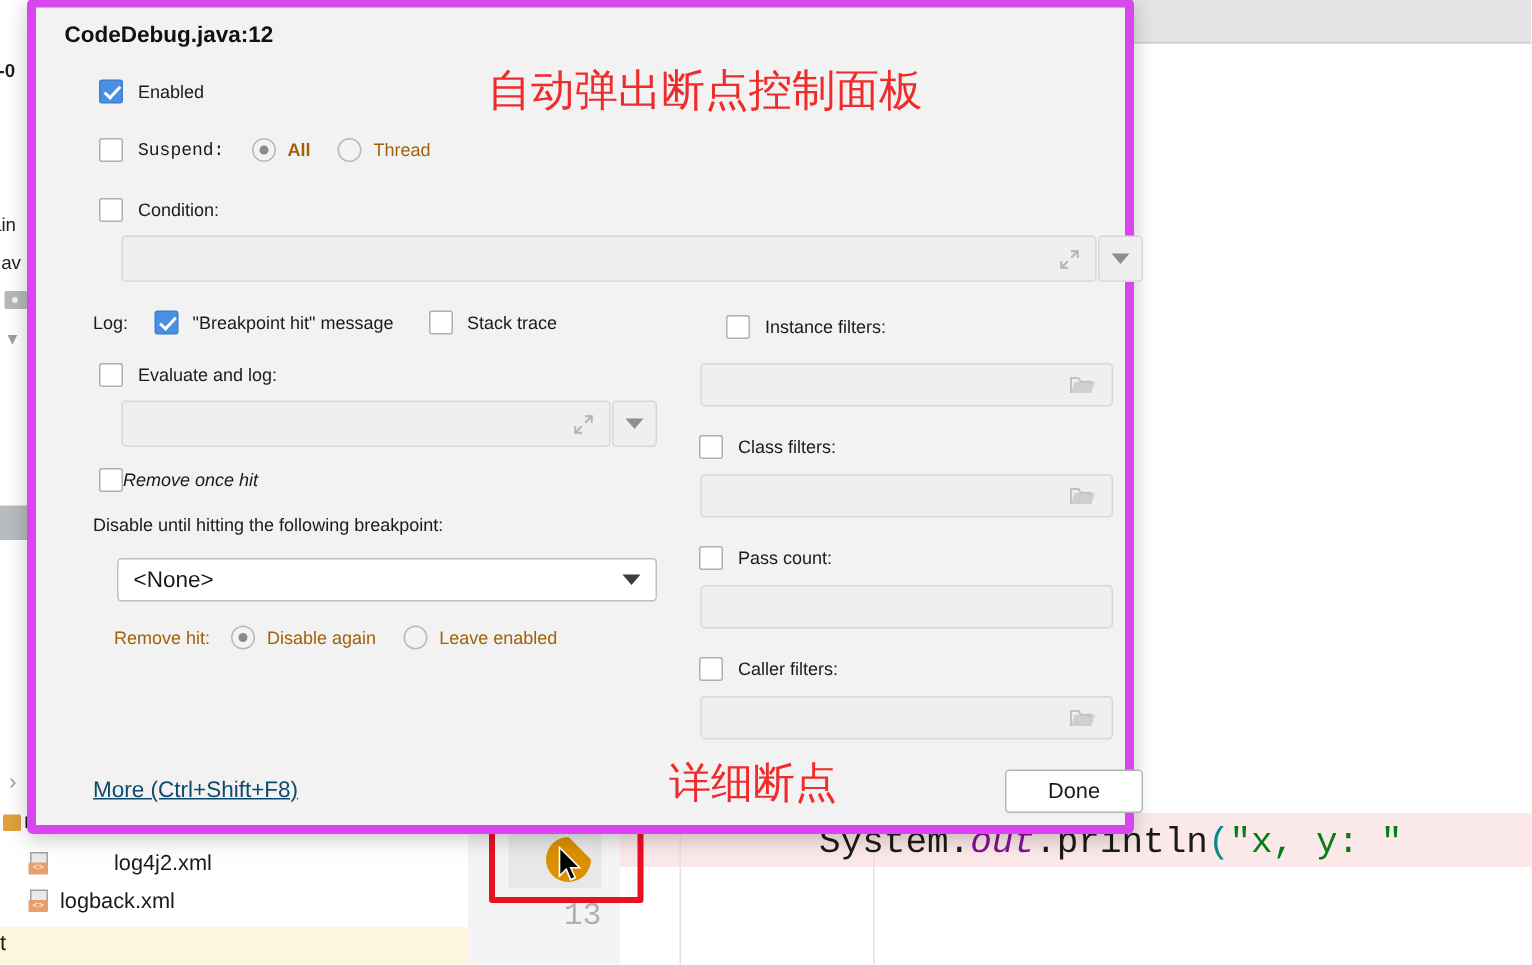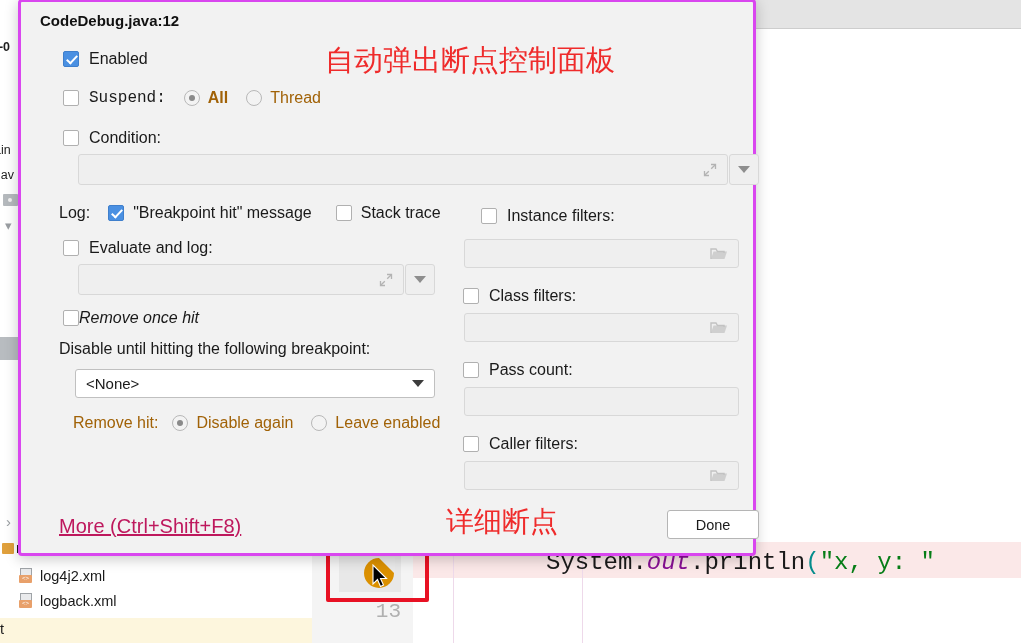--- a/index.html
+++ b/index.html
@@ -124,31 +124,31 @@
   }
   .red-box {
     position: absolute; border: 4px solid #e81123; border-radius: 2px;
     box-sizing: border-box;
   }
   .cursor-arrow { position: absolute; }
 
   
   .dialog {
     position: absolute; left: 18px; top: -1px; width: 738px; height: 557px;
-    background: #f2f2f2; border: 3px solid #d946ef;
+    background: #f2f2f2; border: 6px solid #d946ef;
     border-radius: 4px;
     box-shadow: 0 3px 14px rgba(0,0,0,0.22);
     box-sizing: border-box;
   }
   .dlg-title {
     position: absolute; left: 19px; top: 10px;
     font-size: 15px; font-weight: bold; color: #111;
   }
   .row { position: absolute; display: flex; align-items: center; }
-  .lbl { font-size: 16px; color: #1a1a1a; white-space: nowrap; }
+  .lbl { font-size: 12px; color: #1a1a1a; white-space: nowrap; }
   .lbl.dim { color: #a16207; }
 
   .cbox {
     width: 16px; height: 16px; box-sizing: border-box;
     border: 1px solid #b0b0b0; background: #fff; border-radius: 2px;
     flex: none; position: relative;
   }
   .cbox.checked { background: #4a90e2; border-color: #3f7fcc; }
   .cbox.checked:after {
     content: ""; position: absolute; left: 5px; top: 1px;
@@ -189,21 +189,21 @@
     display: flex; align-items: center;
   }
   .combo .ctext { font-size: 15px; color: #1a1a1a; margin-left: 10px; }
   .combo .carr {
     position: absolute; right: 10px;
     width: 0; height: 0; border-left: 6px solid transparent;
     border-right: 6px solid transparent; border-top: 7px solid #3c3c3c;
   }
   .more-link {
     position: absolute; left: 38px; top: 513px;
-    font-size: 20px; color: #be185d;
+    font-size: 15px; color: #0c4a6e;
   }
   .done-btn {
     position: absolute; left: 646px; top: 508px; width: 92px; height: 29px;
     box-sizing: border-box; background: #ffffff;
     border: 1px solid #b5b5b5; border-radius: 3px;
     display: flex; align-items: center; justify-content: center;
     font-size: 14.5px; color: #1a1a1a;
   }
   .ann-red {
     position: absolute; color: #ef2b2b; white-space: nowrap;
@@ -224,21 +224,21 @@
       <div class="folder-ico" style="left:3px; top:194px;"></div>
       <div class="chev-down" style="left:5px; top:219px;">▾</div>
       <div class="tree-scroll-thumb"></div>
       <div class="chev-right" style="left:6px; top:514px;">›</div>
     </div>
 
     <div class="file-list">
       <div class="res-ico" style="left:2px; top:3px;"></div>
       <div style="position:absolute; left:16px; top:0px; font-size:14.5px; color:#1a1a1a;">resources</div>
 
-      <div class="file-row" style="left:18px; top:24px;">
+      <div class="file-row" style="left:18px; top:24px;gap:36px;">
         <span class="xml-ico">
           <span class="sheet"></span>
             <span class="tag">&lt;&gt;</span>
         </span>
         <span class="lbl">log4j2.xml</span>
       </div>
 
       <div class="file-row" style="left:18px; top:49px;">
         <span class="xml-ico">
           <span class="sheet"></span>

